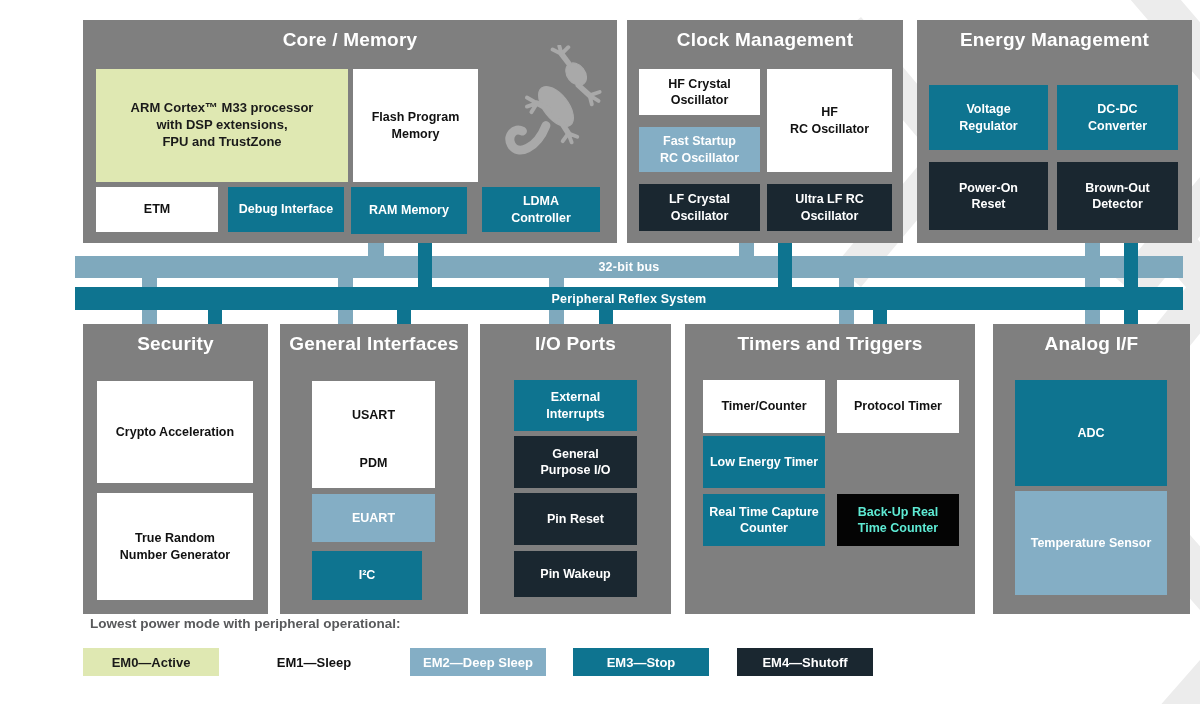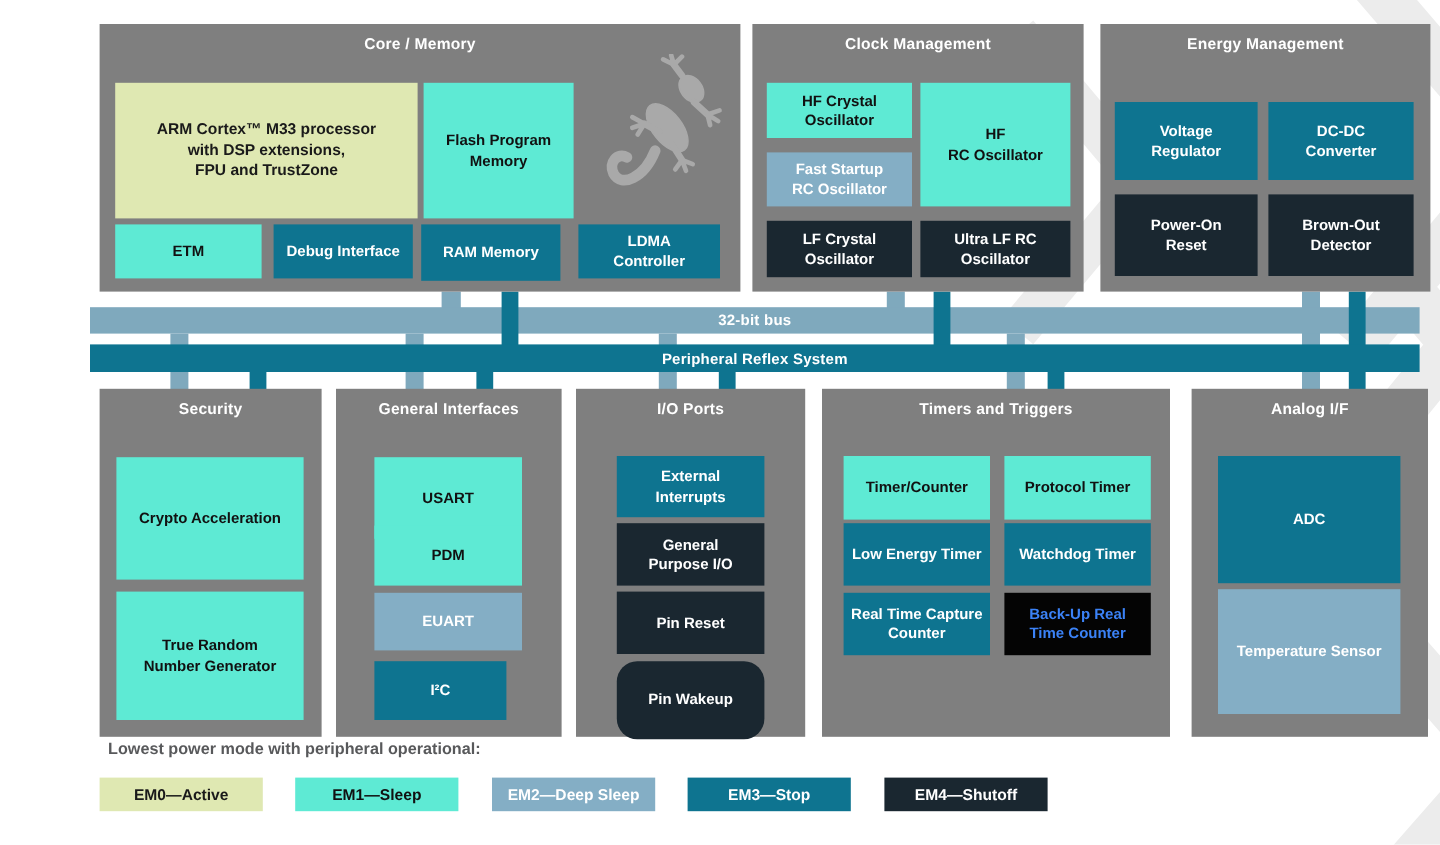--- a/index.html
+++ b/index.html
@@ -14,31 +14,31 @@
   .stub.lb{background:#7fa9bd;z-index:1;}
   .stub.tl{background:#0e7490;z-index:3;}
   
   .bus{position:absolute;display:flex;align-items:center;justify-content:center;
        color:#fff;font-weight:bold;font-size:12.5px;letter-spacing:.2px;}
   .bus-32{left:75px;top:256px;width:1108px;height:22px;background:#7fa9bd;z-index:2;}
   .bus-prs{left:75px;top:287px;width:1108px;height:23px;background:#0e7490;z-index:4;}
   
   .panel{position:absolute;background:#7f7f7f;z-index:5;}
   .ptitle{padding-top:9px;text-align:center;color:#ffffff;font-weight:bold;
-          font-size:13px;letter-spacing:.2px;}
+          font-size:19px;letter-spacing:.2px;}
   
   .blk{position:absolute;display:flex;align-items:center;justify-content:center;
        text-align:center;font-weight:bold;font-size:12.5px;line-height:1.3;
        white-space:pre-line;}
   .em0{background:#dfe8b2;color:#1a1a1a;}
-  .em1{background:#5eead4;color:#111111;}
+  .em1{background:#ffffff;color:#111111;}
   .em2{background:#84aec5;color:#ffffff;}
   .em3{background:#0e7490;color:#ffffff;}
   .em4{background:#1a2730;color:#ffffff;}
-  .em4b{background:#040404;color:#3b82f6;}
+  .em4b{background:#040404;color:#5eead4;}
   
   .p-core{left:83px;top:20px;width:534px;height:223px;}
   .p-clock{left:627px;top:20px;width:276px;height:223px;}
   .p-energy{left:917px;top:20px;width:275px;height:223px;}
   .p-security{left:83px;top:324px;width:185px;height:290px;}
   .p-serial{left:280px;top:324px;width:188px;height:290px;}
   .p-io{left:480px;top:324px;width:191px;height:290px;}
   .p-timers{left:685px;top:324px;width:290px;height:290px;}
   .p-analog{left:993px;top:324px;width:197px;height:290px;}
   
@@ -65,21 +65,21 @@
   .b-trng{left:14px;top:169px;width:156px;height:107px;}
   
   .b-usart{left:32px;top:57px;width:123px;height:68px;text-align:right;}
   .b-pdm{left:32px;top:114px;width:123px;height:50px;}
   .b-euart{left:32px;top:170px;width:123px;height:48px;}
   .b-i2c{left:32px;top:227px;width:110px;height:49px;}
   
   .b-extint{left:34px;top:56px;width:123px;height:51px;}
   .b-gpio{left:34px;top:112px;width:123px;height:52px;}
   .b-pinreset{left:34px;top:169px;width:123px;height:52px;}
-  .b-pinwakeup{left:34px;top:227px;width:123px;height:65px;border-radius:17px;}
+  .b-pinwakeup{left:34px;top:227px;width:123px;height:46px;}
   
   .b-tc{left:18px;top:56px;width:122px;height:53px;}
   .b-pt{left:152px;top:56px;width:122px;height:53px;}
   .b-let{left:18px;top:112px;width:122px;height:52px;text-align:right;}
   .b-wdt{left:152px;top:112px;width:122px;height:52px;}
   .b-rtcc{left:18px;top:170px;width:122px;height:52px;}
   .b-burtc{left:152px;top:170px;width:122px;height:52px;}
   
   .b-adc{left:22px;top:56px;width:152px;height:106px;}
   .b-temp{left:22px;top:167px;width:152px;height:104px;}
@@ -205,21 +205,20 @@
 Purpose I/O</div>
     <div class="blk em4 b-pinreset">Pin Reset</div>
     <div class="blk em4 b-pinwakeup">Pin Wakeup</div>
   </div>
 
   <div class="panel p-timers">
     <div class="ptitle">Timers and Triggers</div>
     <div class="blk em1 b-tc">Timer/Counter</div>
     <div class="blk em1 b-pt">Protocol Timer</div>
     <div class="blk em3 b-let">Low Energy Timer</div>
-    <div class="blk em3 b-wdt">Watchdog Timer</div>
     <div class="blk em3 b-rtcc">Real Time Capture
 Counter</div>
     <div class="blk em4b b-burtc">Back-Up Real
 Time Counter</div>
   </div>
 
   <div class="panel p-analog">
     <div class="ptitle">Analog I/F</div>
     <div class="blk em2 b-temp">Temperature Sensor</div>
     <div class="blk em3 b-adc">ADC</div>

